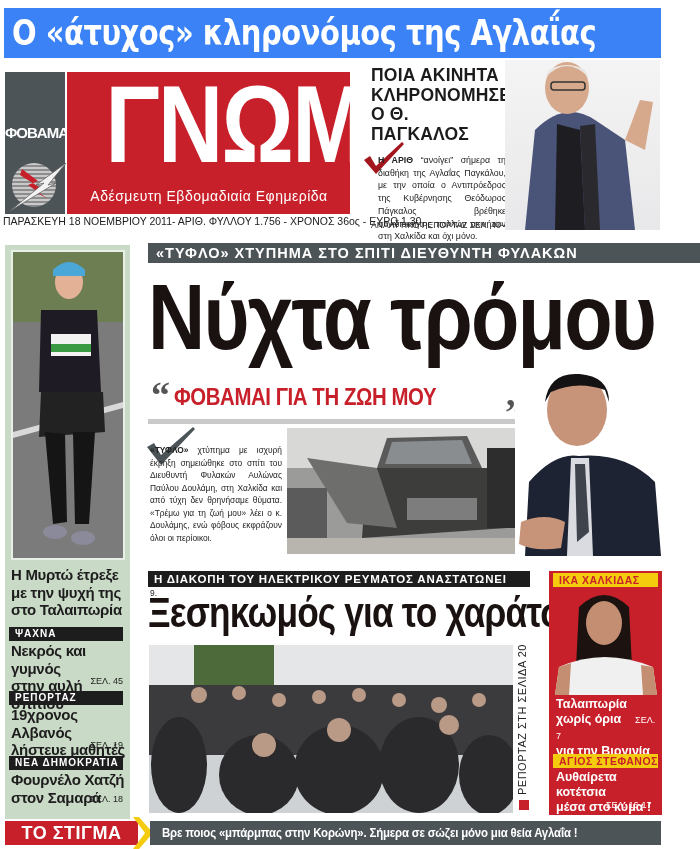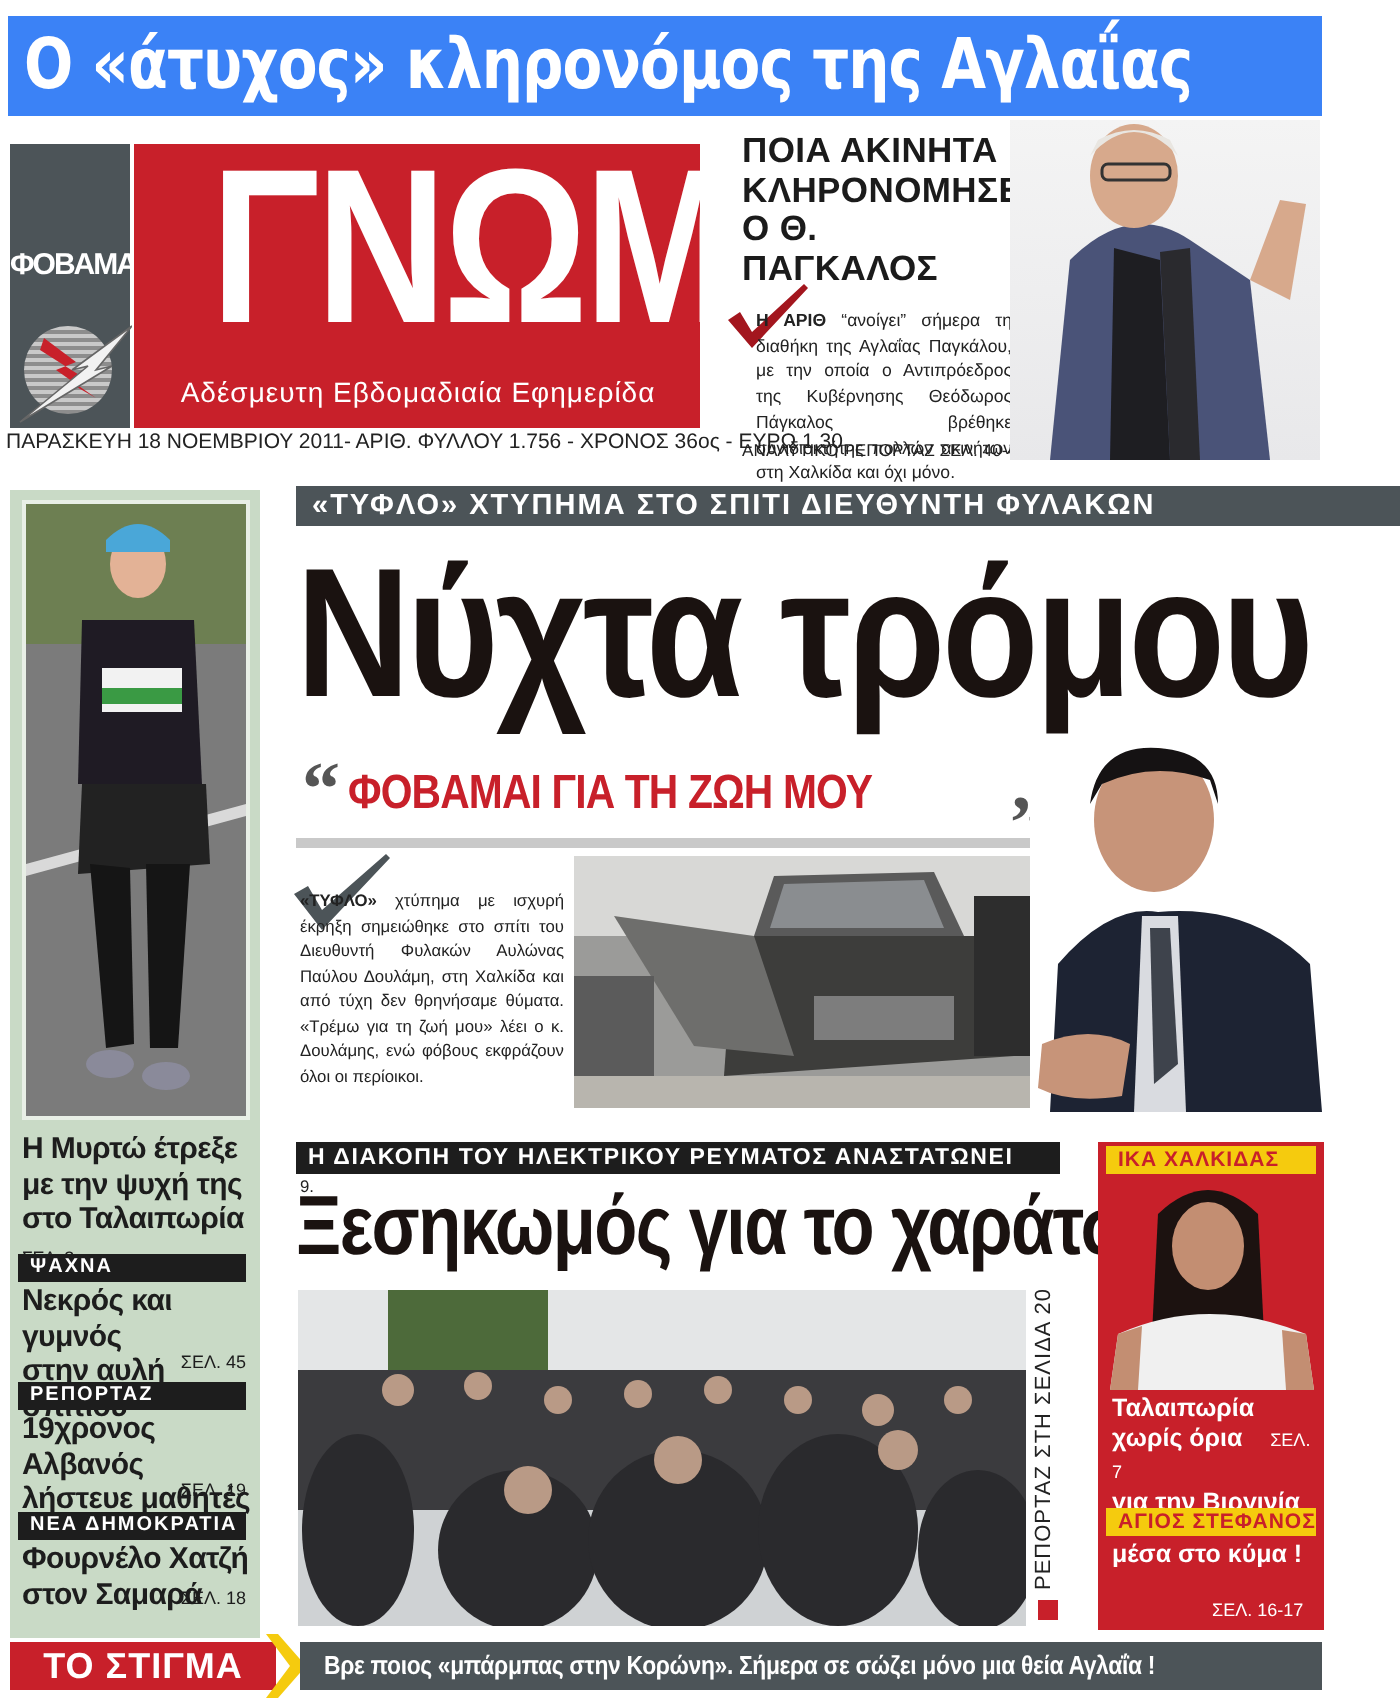--- a/index.html
+++ b/index.html
@@ -249,20 +249,21 @@
     <path d="M92 78 L104 80 L108 108 L94 108 Z" fill="#c38e72"></path>
   </svg>
 </div>
 <div class="abs red-text" style="top:697px;">
   <div>Ταλαιπωρία</div>
   <div><span>χωρίς όρια</span> &nbsp;&nbsp;&nbsp;<span class="red-page">ΣΕΛ. 7</span></div>
   <div>για την Βιργινία</div>
 </div>
 <div class="abs yellow-label" style="top:754px;">ΑΓΙΟΣ ΣΤΕΦΑΝΟΣ</div>
 <div class="abs red-text" style="top:770px;">
+  <div>Αυθαίρετα κοτέτσια</div>
   <div>μέσα στο κύμα !</div>
 </div>
 <div class="abs red-page" style="left:606px; top:800px;">ΣΕΛ. 16-17</div>
 
 <div class="abs bot-red">ΤΟ ΣΤΙΓΜΑ</div>
 <svg class="abs bot-arrow" viewBox="0 0 20 32">
   <path d="M0 0 L6 0 L20 16 L6 32 L0 32 L12 16 Z" fill="#f5cb0e"></path>
 </svg>
 <div class="abs bot-grey"><span>Βρε ποιος «μπάρμπας στην Κορώνη». Σήμερα σε σώζει μόνο μια θεία Αγλαΐα !</span></div>
 

